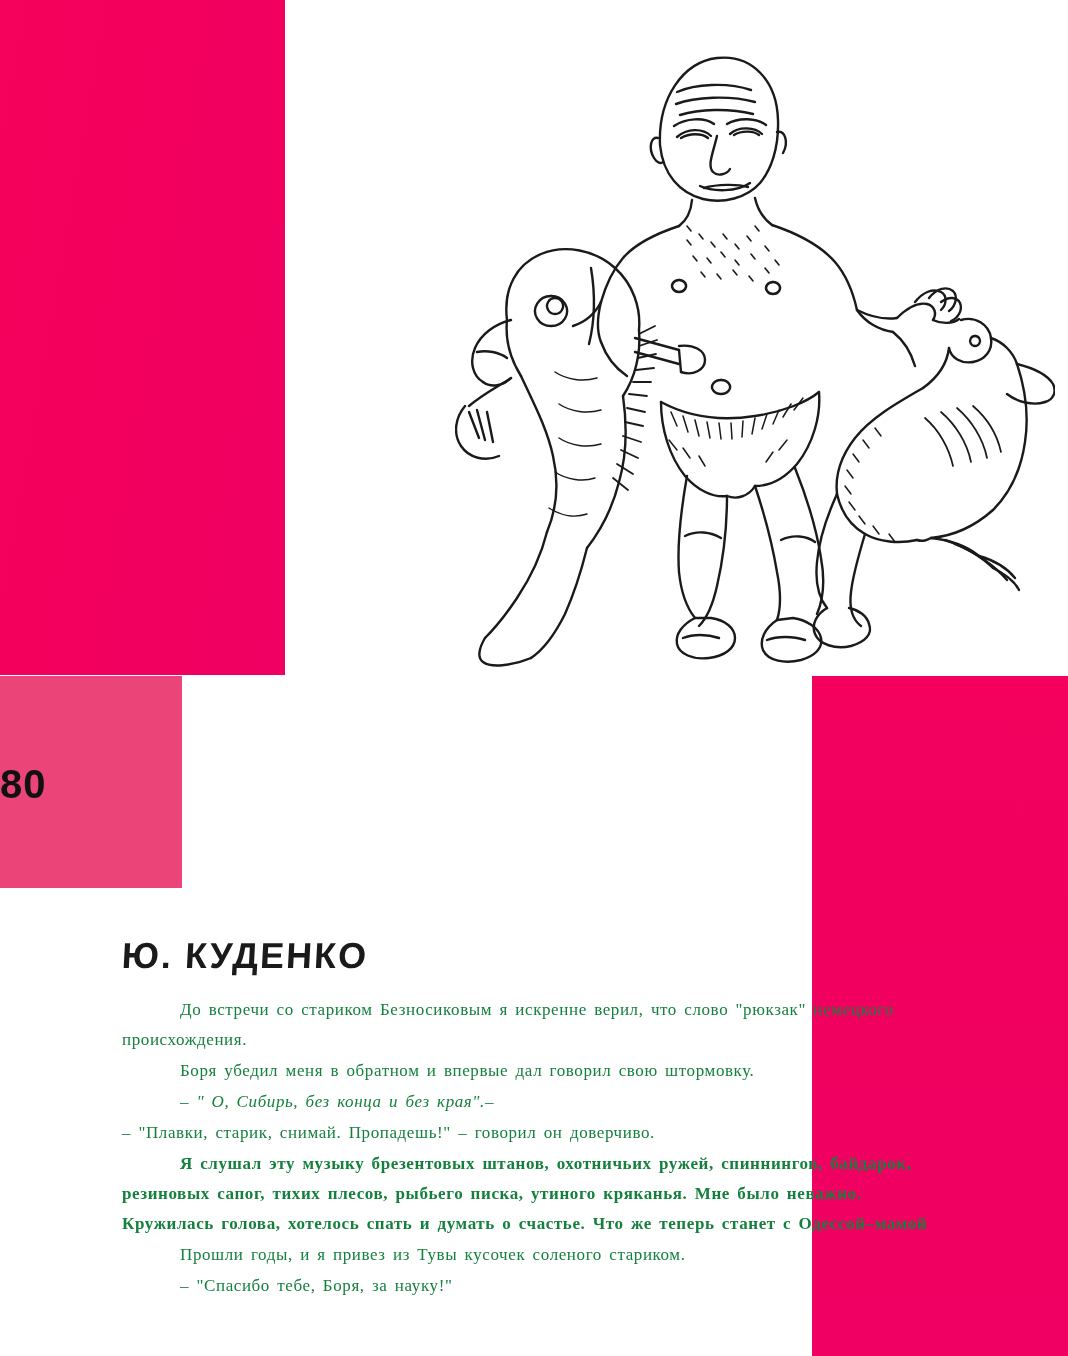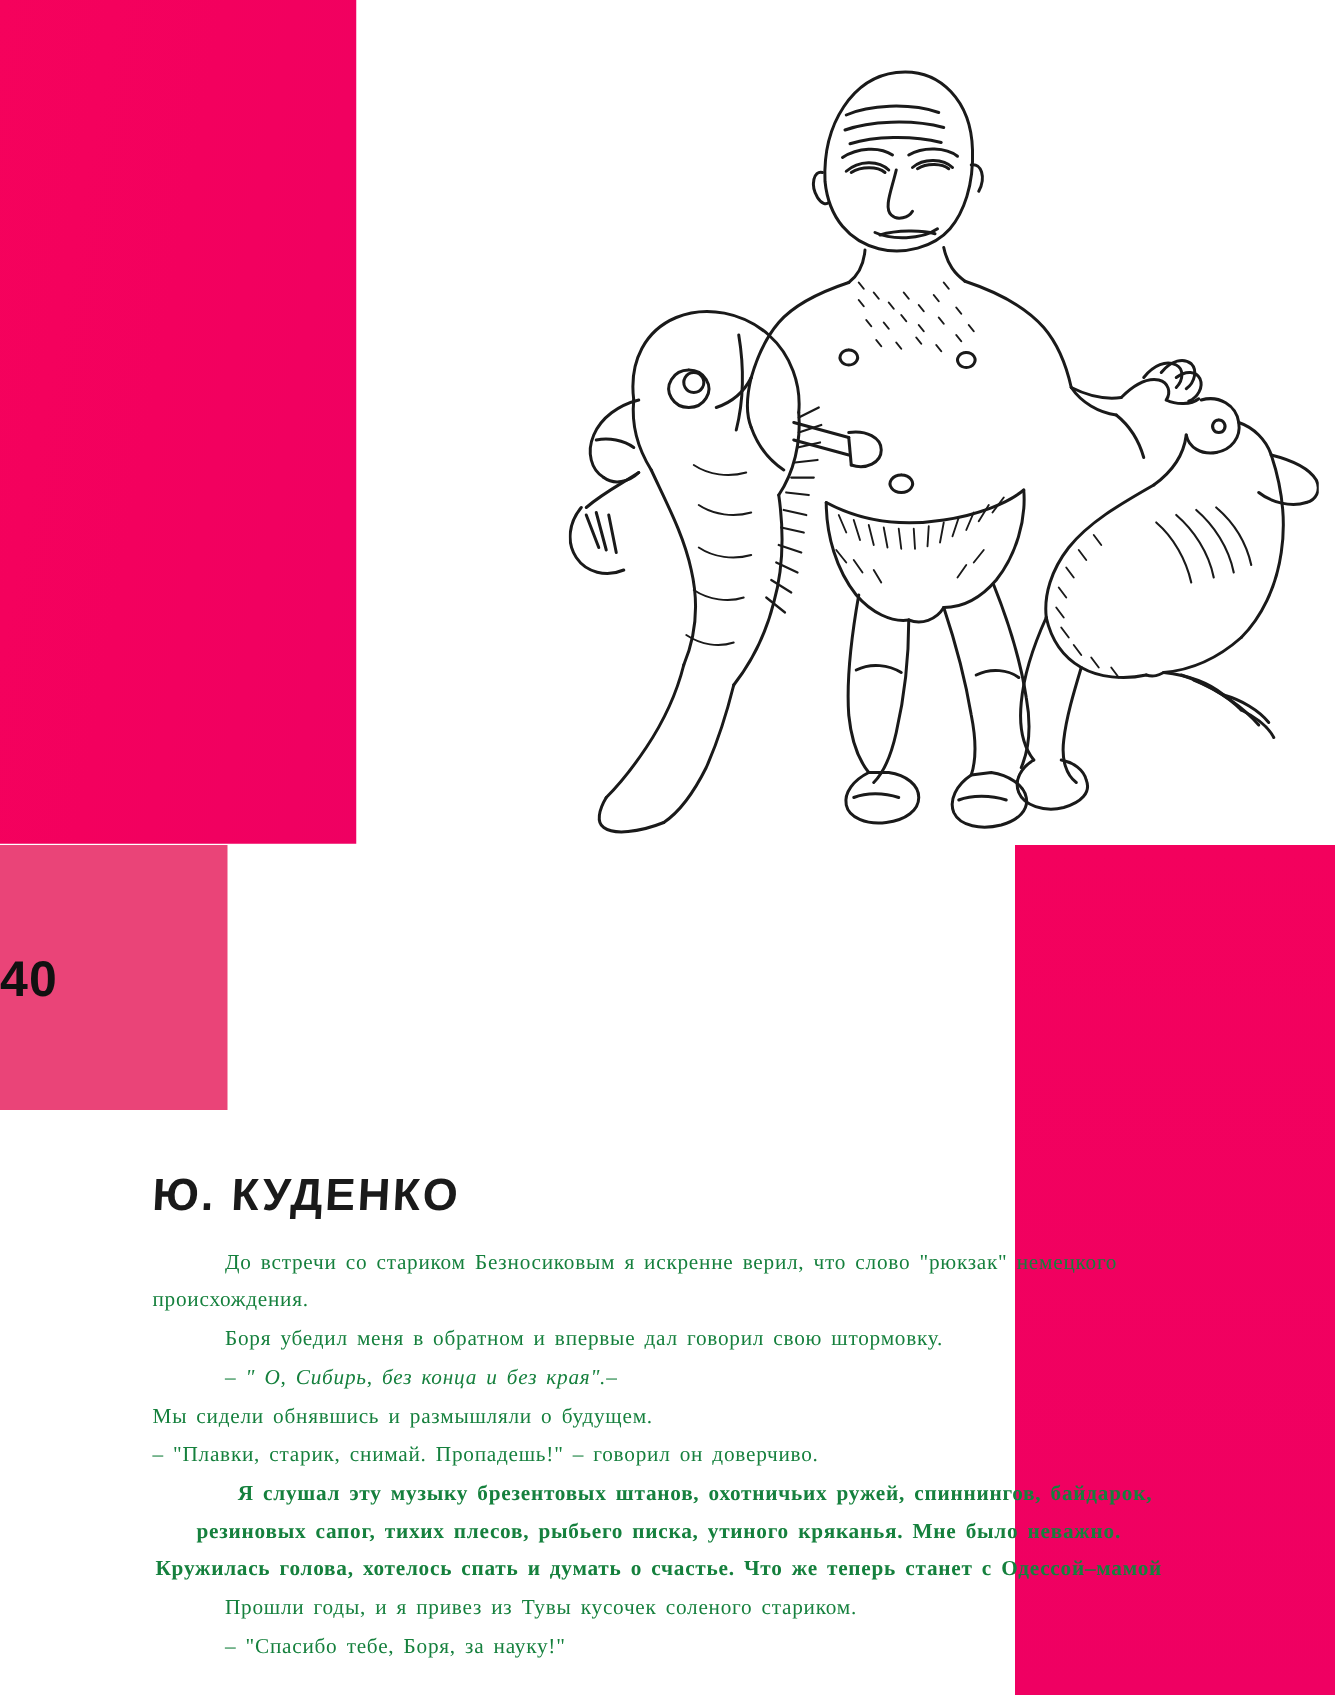--- a/index.html
+++ b/index.html
@@ -85,34 +85,33 @@
     color: #15803d;
     letter-spacing: 0.6px;
     word-spacing: 2.5px;
     margin: 0 0 1px 0;
   }
   .indent {
     text-indent: 58px;
   }
   .bolded {
     font-weight: bold;
-    text-align: center;
   }
   .italic-ish {
     font-style: italic;
   }
 </style>
 </head>
 <body>
 
 <div class="block" id="block-top-left"></div>
 <div class="block" id="block-page-number"></div>
 <div class="block" id="block-right"></div>
 
-<div id="page-number">40</div>
+<div id="page-number">80</div>
 
 <div id="illustration">
   <svg viewBox="0 0 600 650" xmlns="http://www.w3.org/2000/svg" fill="none" stroke="#1a1a1a" stroke-width="2.4" stroke-linecap="round" stroke-linejoin="round">
 
     <path d="M205 125 C203 78 228 42 262 38 C298 34 322 62 323 100 C324 128 316 150 305 163 C292 178 268 184 248 179 C225 173 208 155 205 125 Z"></path>
 
     <path d="M222 72 C240 64 272 62 296 70"></path>
     <path d="M221 84 C240 77 274 75 300 82"></path>
     <path d="M225 95 C244 89 274 88 298 94"></path>
 
@@ -314,18 +313,17 @@
 
     <path d="M520 316 a5 5 0 1 0 0.1 0"></path>
   </svg>
 </div>
 
 <div id="text-area">
   <div id="author-name">Ю. КУДЕНКО</div>
   <p class="para indent">До встречи со стариком Безносиковым я искренне верил, что слово "рюкзак" немецкого происхождения.</p>
   <p class="para indent">Боря убедил меня в обратном и впервые дал говорил свою штормовку.</p>
   <p class="para indent italic-ish">– " О, Сибирь, без конца и без края".–</p>
-  <p class="para">Мы сидели обнявшись и размышляли о будущем.</p>
   <p class="para">– "Плавки, старик, снимай. Пропадешь!" – говорил он доверчиво.</p>
   <p class="para indent bolded">Я слушал эту музыку   брезентовых штанов, охотничьих ружей, спиннингов, байдарок, резиновых сапог, тихих плесов, рыбьего писка, утиного кряканья. Мне было неважно. Кружилась голова, хотелось спать и думать о счастье. Что же теперь станет с Одессой–мамой</p>
   <p class="para indent">Прошли годы, и я привез из Тувы кусочек соленого стариком.</p>
   <p class="para indent">– "Спасибо тебе, Боря, за науку!"</p>
 </div>
 
 </body></html>

